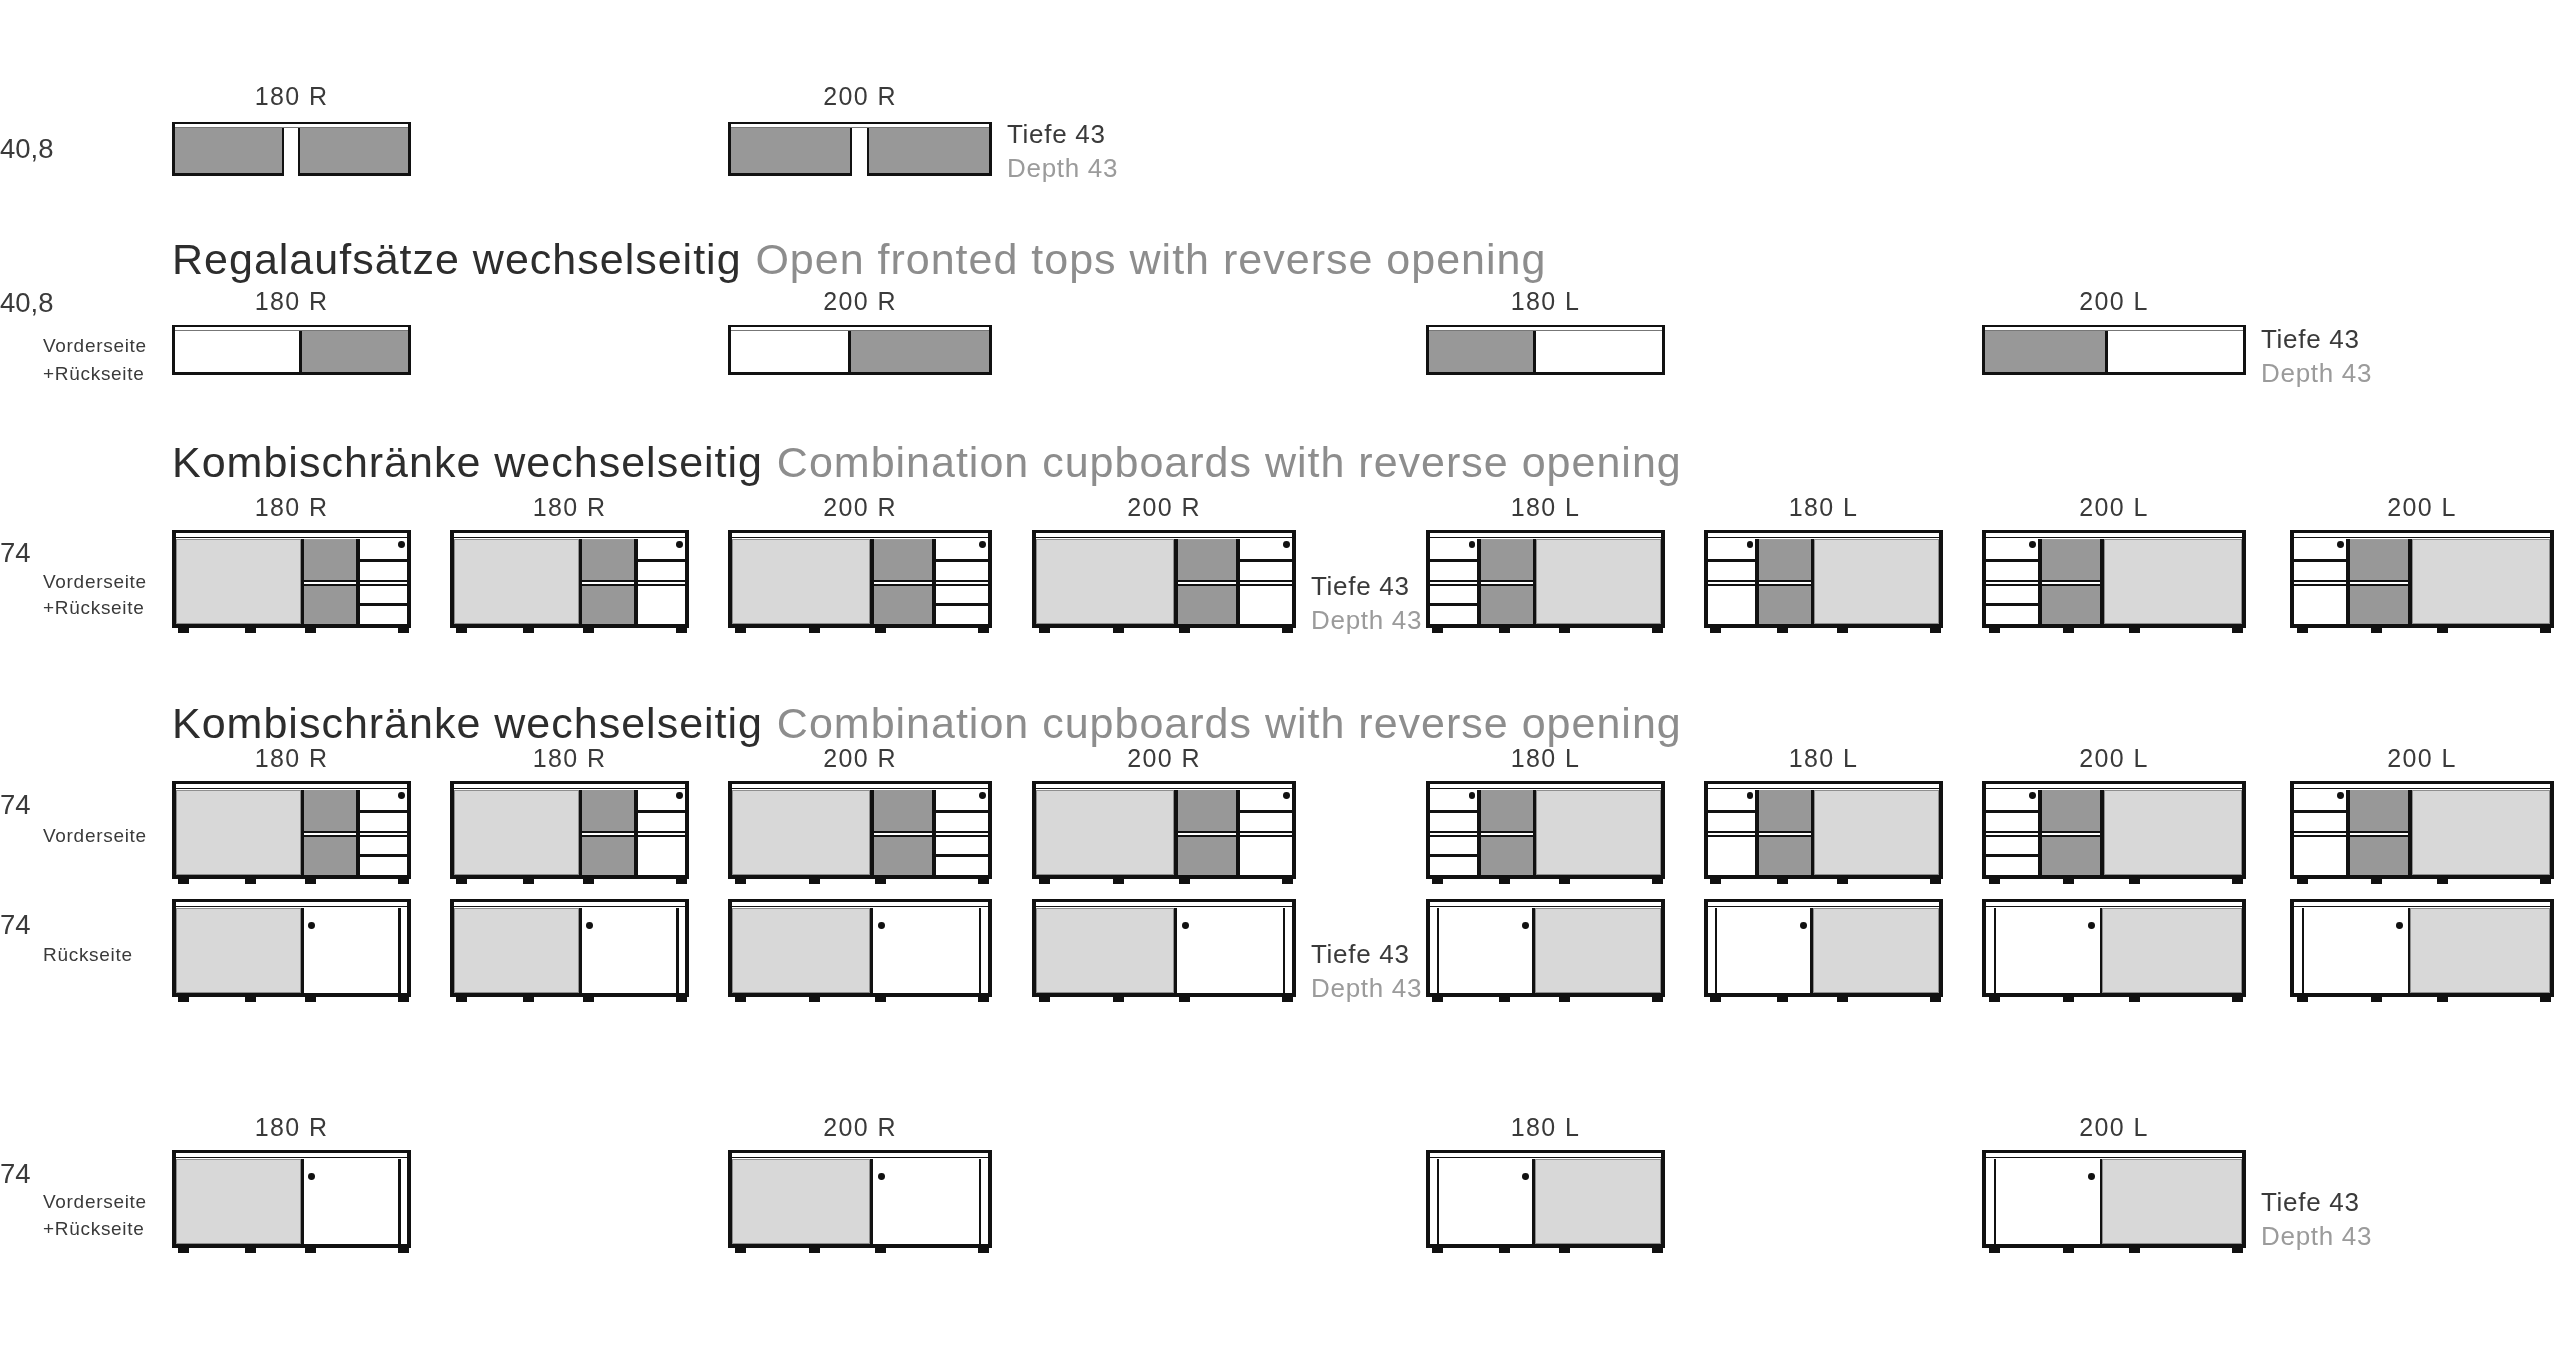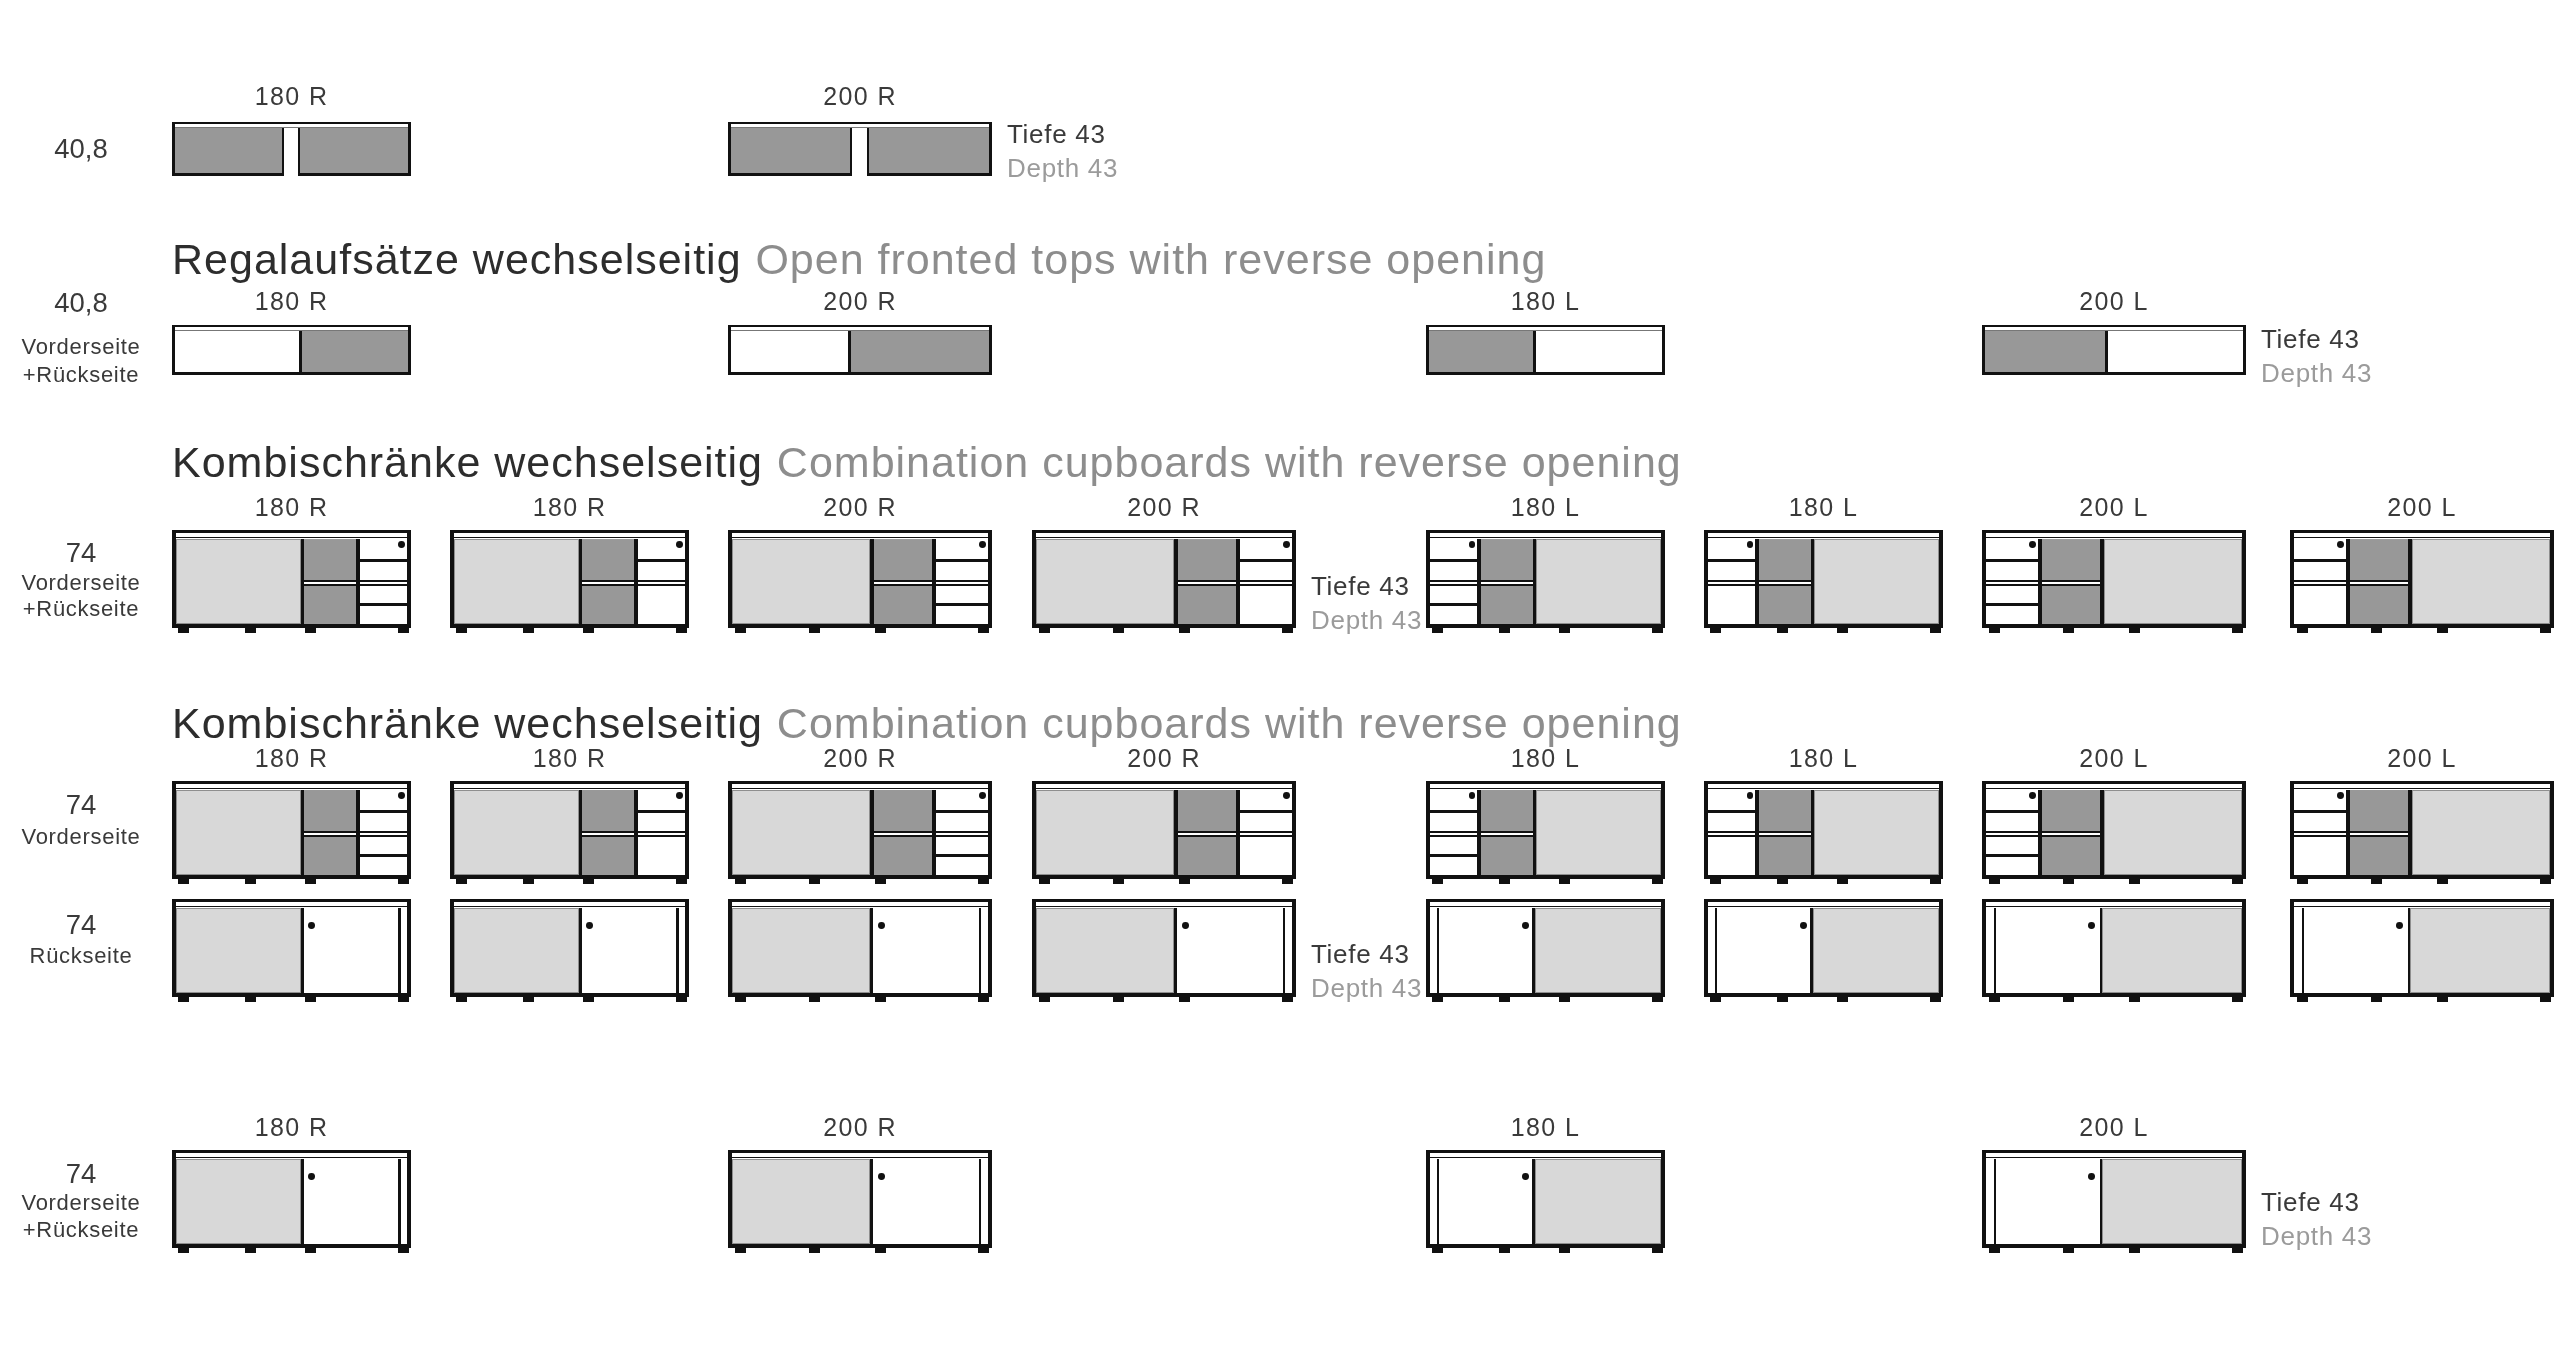--- a/index.html
+++ b/index.html
@@ -2,23 +2,23 @@
 <html style="font-size:11px"><head>
 <meta charset="utf-8">
 <style>
   html,body{margin:0;padding:0;background:#fff;}
   #canvas{position:relative;width:2576px;height:1360px;background:#fff;overflow:hidden;
           font-family:"Liberation Sans",sans-serif;}
   .title{position:absolute;white-space:nowrap;font-size:43px;letter-spacing:1px;line-height:1;}
   .t-de{color:#2d2d2d;}
   .t-en{color:#8d8d8d;margin-left:13.8px;}
   .collabel{position:absolute;text-align:center;font-size:25px;letter-spacing:1.4px;color:#3a3a3a;line-height:1;}
-  .leftlabel{position:absolute;left:0;width:162px;text-align:center;line-height:1;color:#3a3a3a;white-space:nowrap;}
+  .leftlabel{position:absolute;left:0;width:162px;text-align:left;line-height:1;color:#3a3a3a;white-space:nowrap;}
   .leftnum{font-size:27.5px;}
-  .leftside{font-size:22px;letter-spacing:0.7px;}
+  .leftside{font-size:19px;letter-spacing:0.7px;margin-left:43px;}
   .depthbox{position:absolute;white-space:nowrap;line-height:1;}
   .tiefe{font-size:26px;color:#3a3a3a;letter-spacing:0.7px;}
   .depth{font-size:26px;color:#9b9b9b;letter-spacing:0.7px;margin-top:8.3px;}
   .cab{position:absolute;background:#fff;box-sizing:border-box;border:3.4px solid #111;}
   .cab.tall{border-width:3.4px 4.1px 4.8px 4.1px;}
   .cab.short{border-width:2.8px 3.4px 3.4px 3.4px;}
   .strip{position:absolute;left:0;right:0;top:0;height:4.1px;background:#fff;border-bottom:1.4px solid #111;z-index:2;}
   .short .strip{height:2.8px;border-bottom:1.4px solid #777;}
   .inner{position:absolute;left:0;right:0;top:5.5px;bottom:0;}
   .short .inner{top:4.1px;}

